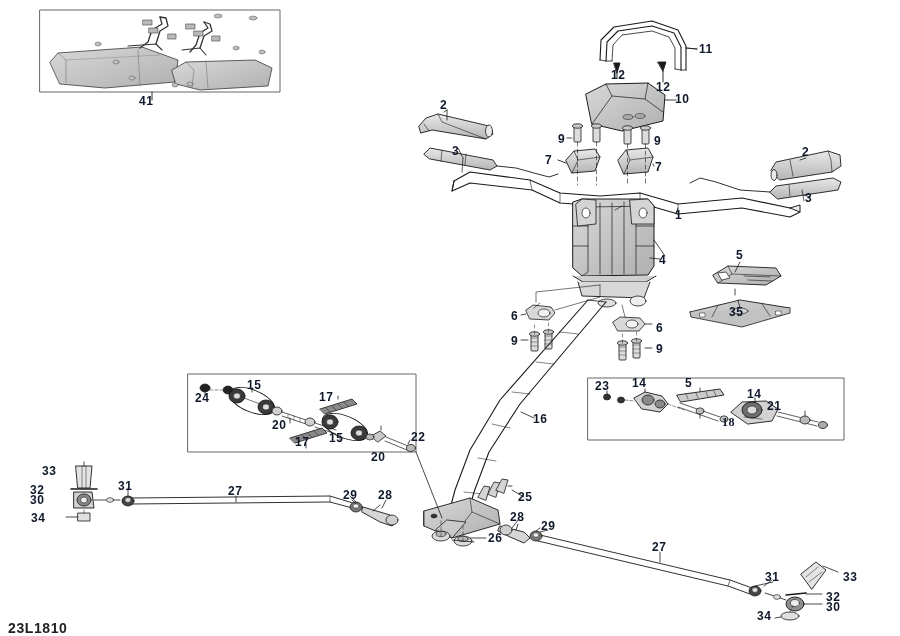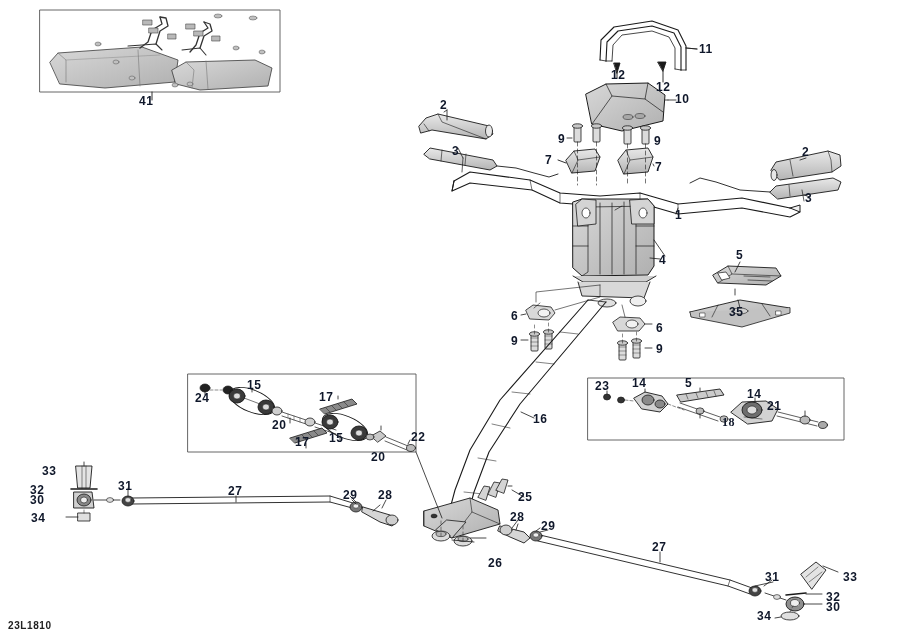--- a/index.html
+++ b/index.html
@@ -30,21 +30,21 @@
     color: #0f172a;
     letter-spacing: 0.5px;
     white-space: nowrap;
     line-height: 1;
   }
   .code {
     position: absolute;
     left: 8px;
     top: 620px;
     font-family: "Liberation Sans", sans-serif;
-    font-size: 10px;
+    font-size: 14px;
     font-weight: 700;
     color: #222;
     letter-spacing: 0.6px;
   }
 </style>
 </head>
 <body>
 
 <div id="page">
 
@@ -516,21 +516,21 @@
   <span class="lbl" style="left:767px;top:400px;">21</span>
   <span class="lbl" style="left:42px;top:465px;">33</span>
   <span class="lbl" style="left:30px;top:484px;">32</span>
   <span class="lbl" style="left:30px;top:494px;">30</span>
   <span class="lbl" style="left:118px;top:480px;">31</span>
   <span class="lbl" style="left:31px;top:512px;">34</span>
   <span class="lbl" style="left:228px;top:485px;">27</span>
   <span class="lbl" style="left:343px;top:489px;">29</span>
   <span class="lbl" style="left:378px;top:489px;">28</span>
   <span class="lbl" style="left:518px;top:491px;">25</span>
-  <span class="lbl" style="left:488px;top:557px;">26</span>
+  <span class="lbl" style="left:488px;top:532px;">26</span>
   <span class="lbl" style="left:510px;top:511px;">28</span>
   <span class="lbl" style="left:541px;top:520px;">29</span>
   <span class="lbl" style="left:652px;top:541px;">27</span>
   <span class="lbl" style="left:765px;top:571px;">31</span>
   <span class="lbl" style="left:843px;top:571px;">33</span>
   <span class="lbl" style="left:826px;top:591px;">32</span>
   <span class="lbl" style="left:826px;top:601px;">30</span>
   <span class="lbl" style="left:757px;top:610px;">34</span>
 
   <span class="code">23L1810</span>

